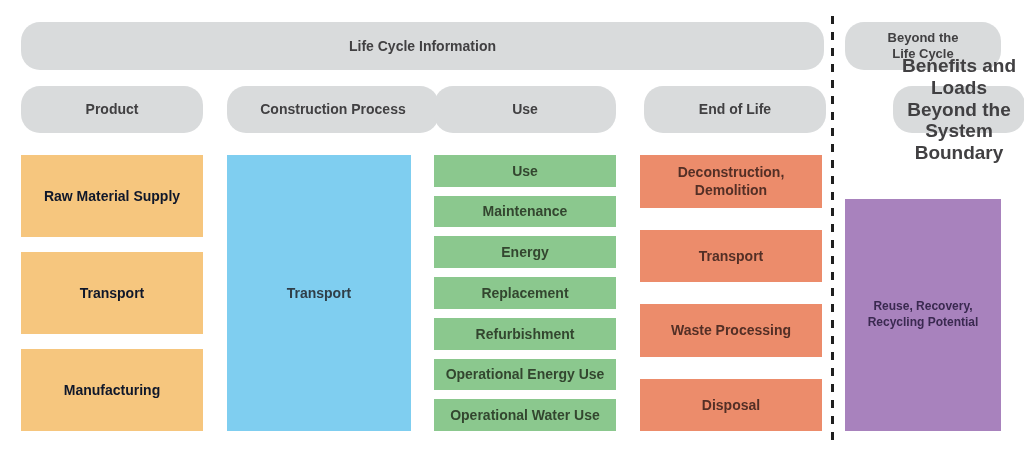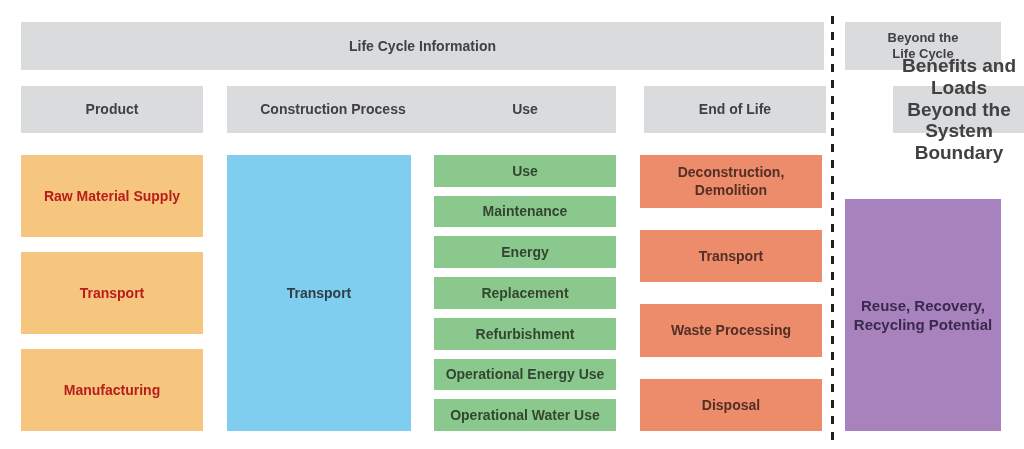--- a/index.html
+++ b/index.html
@@ -22,20 +22,21 @@
     color: #414042;
     font-weight: 700;
     font-size: 14px;
     display: flex;
     align-items: center;
     justify-content: center;
     text-align: center;
     white-space: pre-line;
     box-sizing: border-box;
     line-height: 1.2;
+    border-radius: 19px;
   }
   .hdr-lci    { left: 21px;  top: 22px; width: 803px; height: 48px; }
   .hdr-beyond { left: 845px; top: 22px; width: 156px; height: 48px; font-size: 13px; }
   .hdr-row2   { top: 86px; height: 47px; }
   .hdr-product      { left: 21px;  width: 182px; }
   .hdr-construction { left: 227px; width: 212px; }
   .hdr-use          { left: 434px; width: 182px; }
   .hdr-eol          { left: 644px; width: 182px; }
   .hdr-benefits     { left: 893px; width: 132px; font-size: 19px; line-height: 1.15; }
 
@@ -60,25 +61,25 @@
     align-items: center;
     justify-content: center;
     text-align: center;
     font-weight: 700;
     font-size: 14px;
     line-height: 1.3;
     white-space: pre-line;
     padding: 2px 8px;
     box-sizing: border-box;
   }
-  .box-product      { background: #F6C67E; color: #b91c1c; }
+  .box-product      { background: #F6C67E; color: #0f172a; }
   .box-construction { background: #7FCEF0; color: #2F3E48; }
   .box-use          { background: #8BC88E; color: #33462F; }
   .box-eol          { background: #EC8C6B; color: #532F26; }
-  .box-beyond       { background: #A882BD; color: #3A2950; font-size: 15px; margin-top: 44px; }
+  .box-beyond       { background: #A882BD; color: #3A2950; font-size: 12px; margin-top: 44px; }
 
   
   .dashed-line {
     position: absolute;
     left: 831px;
     top: 16px;
     width: 3px;
     height: 424px;
     background: repeating-linear-gradient(
       to bottom,

